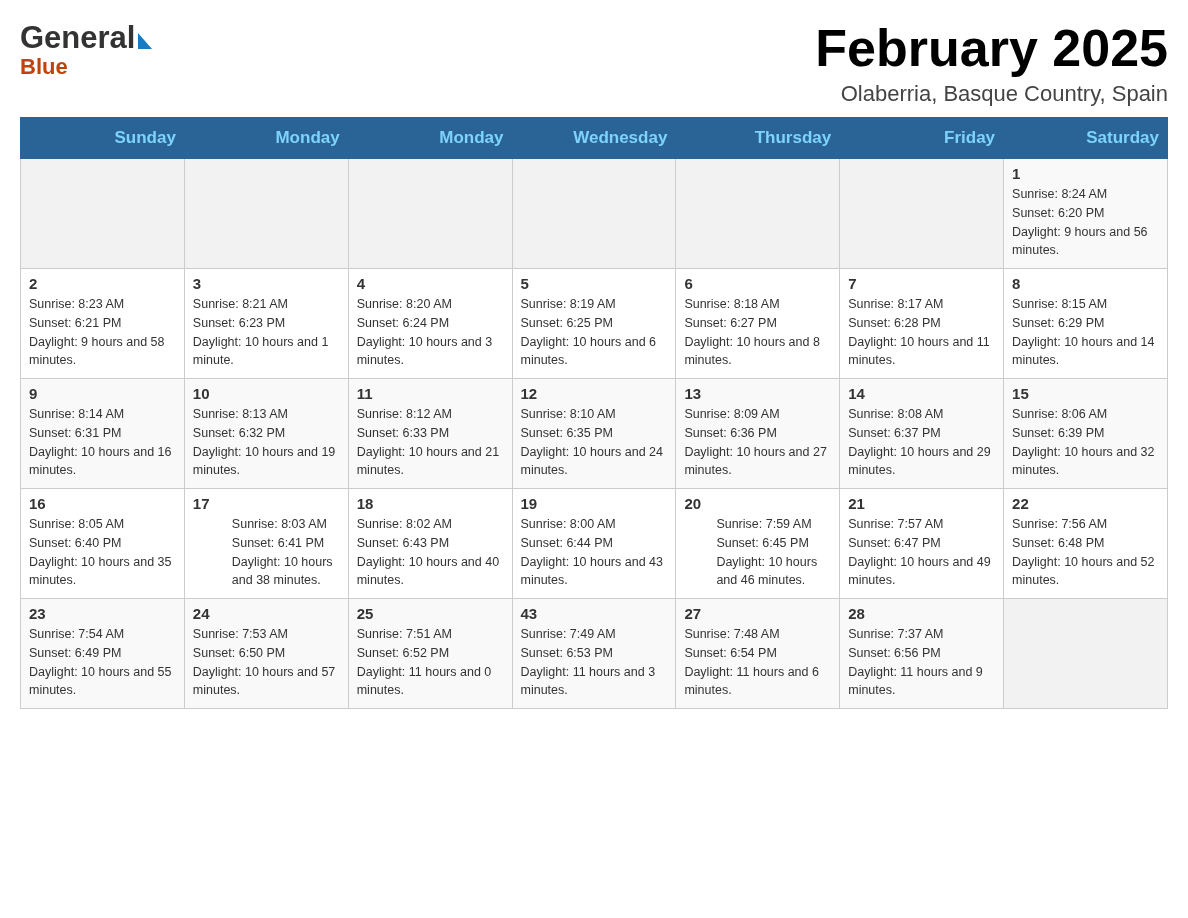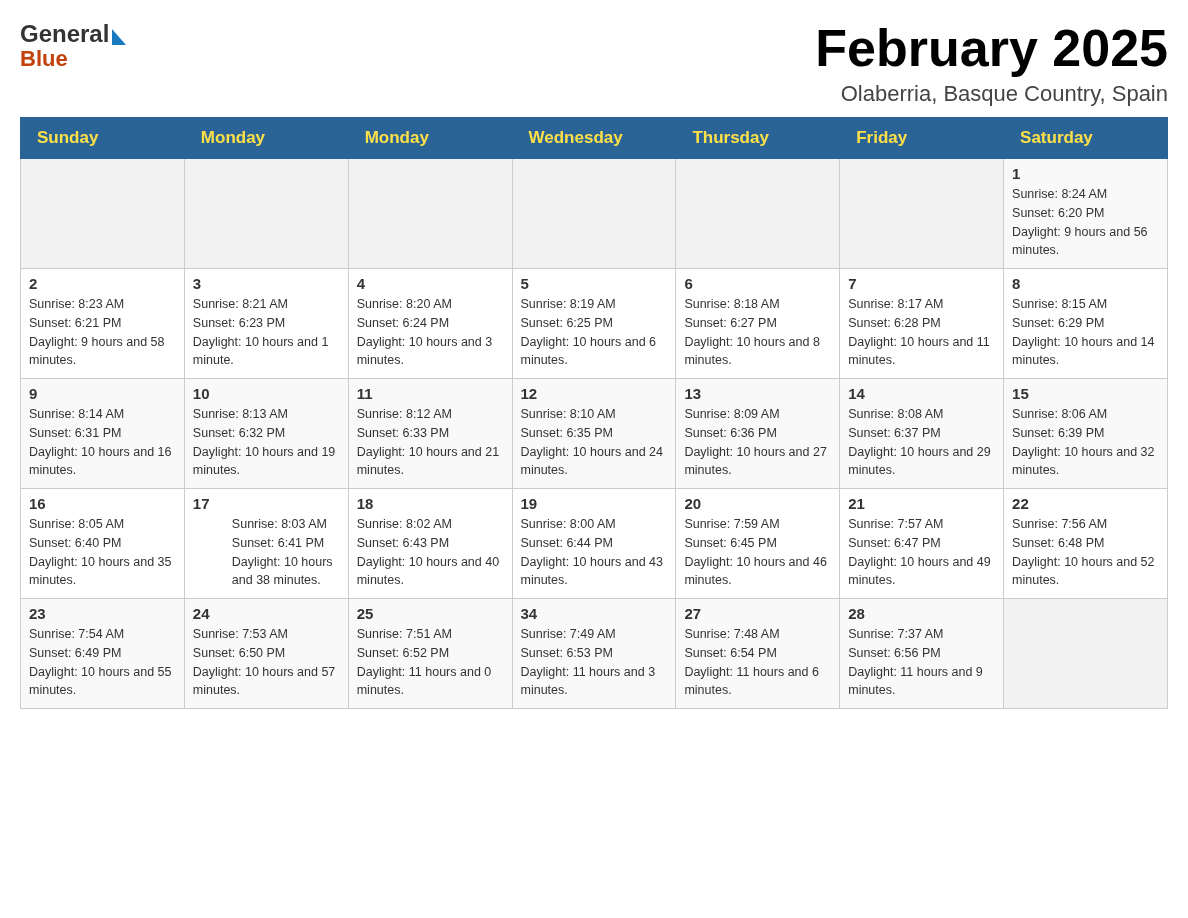--- a/index.html
+++ b/index.html
@@ -41,25 +41,25 @@
       color: #444;
       margin-top: 4px;
     }
     table {
       width: 100%;
       border-collapse: collapse;
       margin-top: 10px;
     }
     thead th {
       background-color: #2a6496;
-      color: #fde047;
+      color: #7dd3fc;
       font-size: 17px;
       font-weight: bold;
-      padding: 10px 16px;
-      text-align: left;
+      padding: 10px 8px;
+      text-align: right;
       border: 1px solid #2a6496;
     }
     tbody td {
       vertical-align: top;
       border: 1px solid #ccc;
       padding: 6px 8px;
       width: calc(100% / 7);
       min-height: 110px;
       height: 110px;
       font-size: 13px;
@@ -84,21 +84,21 @@
       line-height: 1.5;
     }
     .empty-cell {
       background: #f2f2f2 !important;
     }
     .logo-container {
       display: flex;
       align-items: center;
     }
     .logo-general {
-      font-size: 24px;
+      font-size: 31px;
       font-weight: bold;
       color: #333;
     }
     .logo-blue-arrow {
       display: inline-block;
       width: 0;
       height: 0;
       border-style: solid;
       border-width: 16px 0 0 14px;
       border-color: transparent transparent transparent #1a7abf;
@@ -259,21 +259,21 @@
 Daylight: 10 hours and 40 minutes.</div>
         </td>
         <td>
           <span class="day-number">19</span>
           <div class="day-info" style="white-space: pre-line;">Sunrise: 8:00 AM
 Sunset: 6:44 PM
 Daylight: 10 hours and 43 minutes.</div>
         </td>
         <td>
           <span class="day-number">20</span>
-          <div class="day-info" style="white-space: pre-line;">Sunrise: 7:59 AM
+          <div class="day-info" style="white-space: pre-line; margin-left: 32px;">Sunrise: 7:59 AM
 Sunset: 6:45 PM
 Daylight: 10 hours and 46 minutes.</div>
         </td>
         <td>
           <span class="day-number">21</span>
           <div class="day-info" style="white-space: pre-line;">Sunrise: 7:57 AM
 Sunset: 6:47 PM
 Daylight: 10 hours and 49 minutes.</div>
         </td>
         <td>
@@ -296,21 +296,21 @@
 Sunset: 6:50 PM
 Daylight: 10 hours and 57 minutes.</div>
         </td>
         <td>
           <span class="day-number">25</span>
           <div class="day-info" style="white-space: pre-line;">Sunrise: 7:51 AM
 Sunset: 6:52 PM
 Daylight: 11 hours and 0 minutes.</div>
         </td>
         <td>
-          <span class="day-number">34</span>
+          <span class="day-number">43</span>
           <div class="day-info" style="white-space: pre-line;">Sunrise: 7:49 AM
 Sunset: 6:53 PM
 Daylight: 11 hours and 3 minutes.</div>
         </td>
         <td>
           <span class="day-number">27</span>
           <div class="day-info" style="white-space: pre-line;">Sunrise: 7:48 AM
 Sunset: 6:54 PM
 Daylight: 11 hours and 6 minutes.</div>
         </td>

